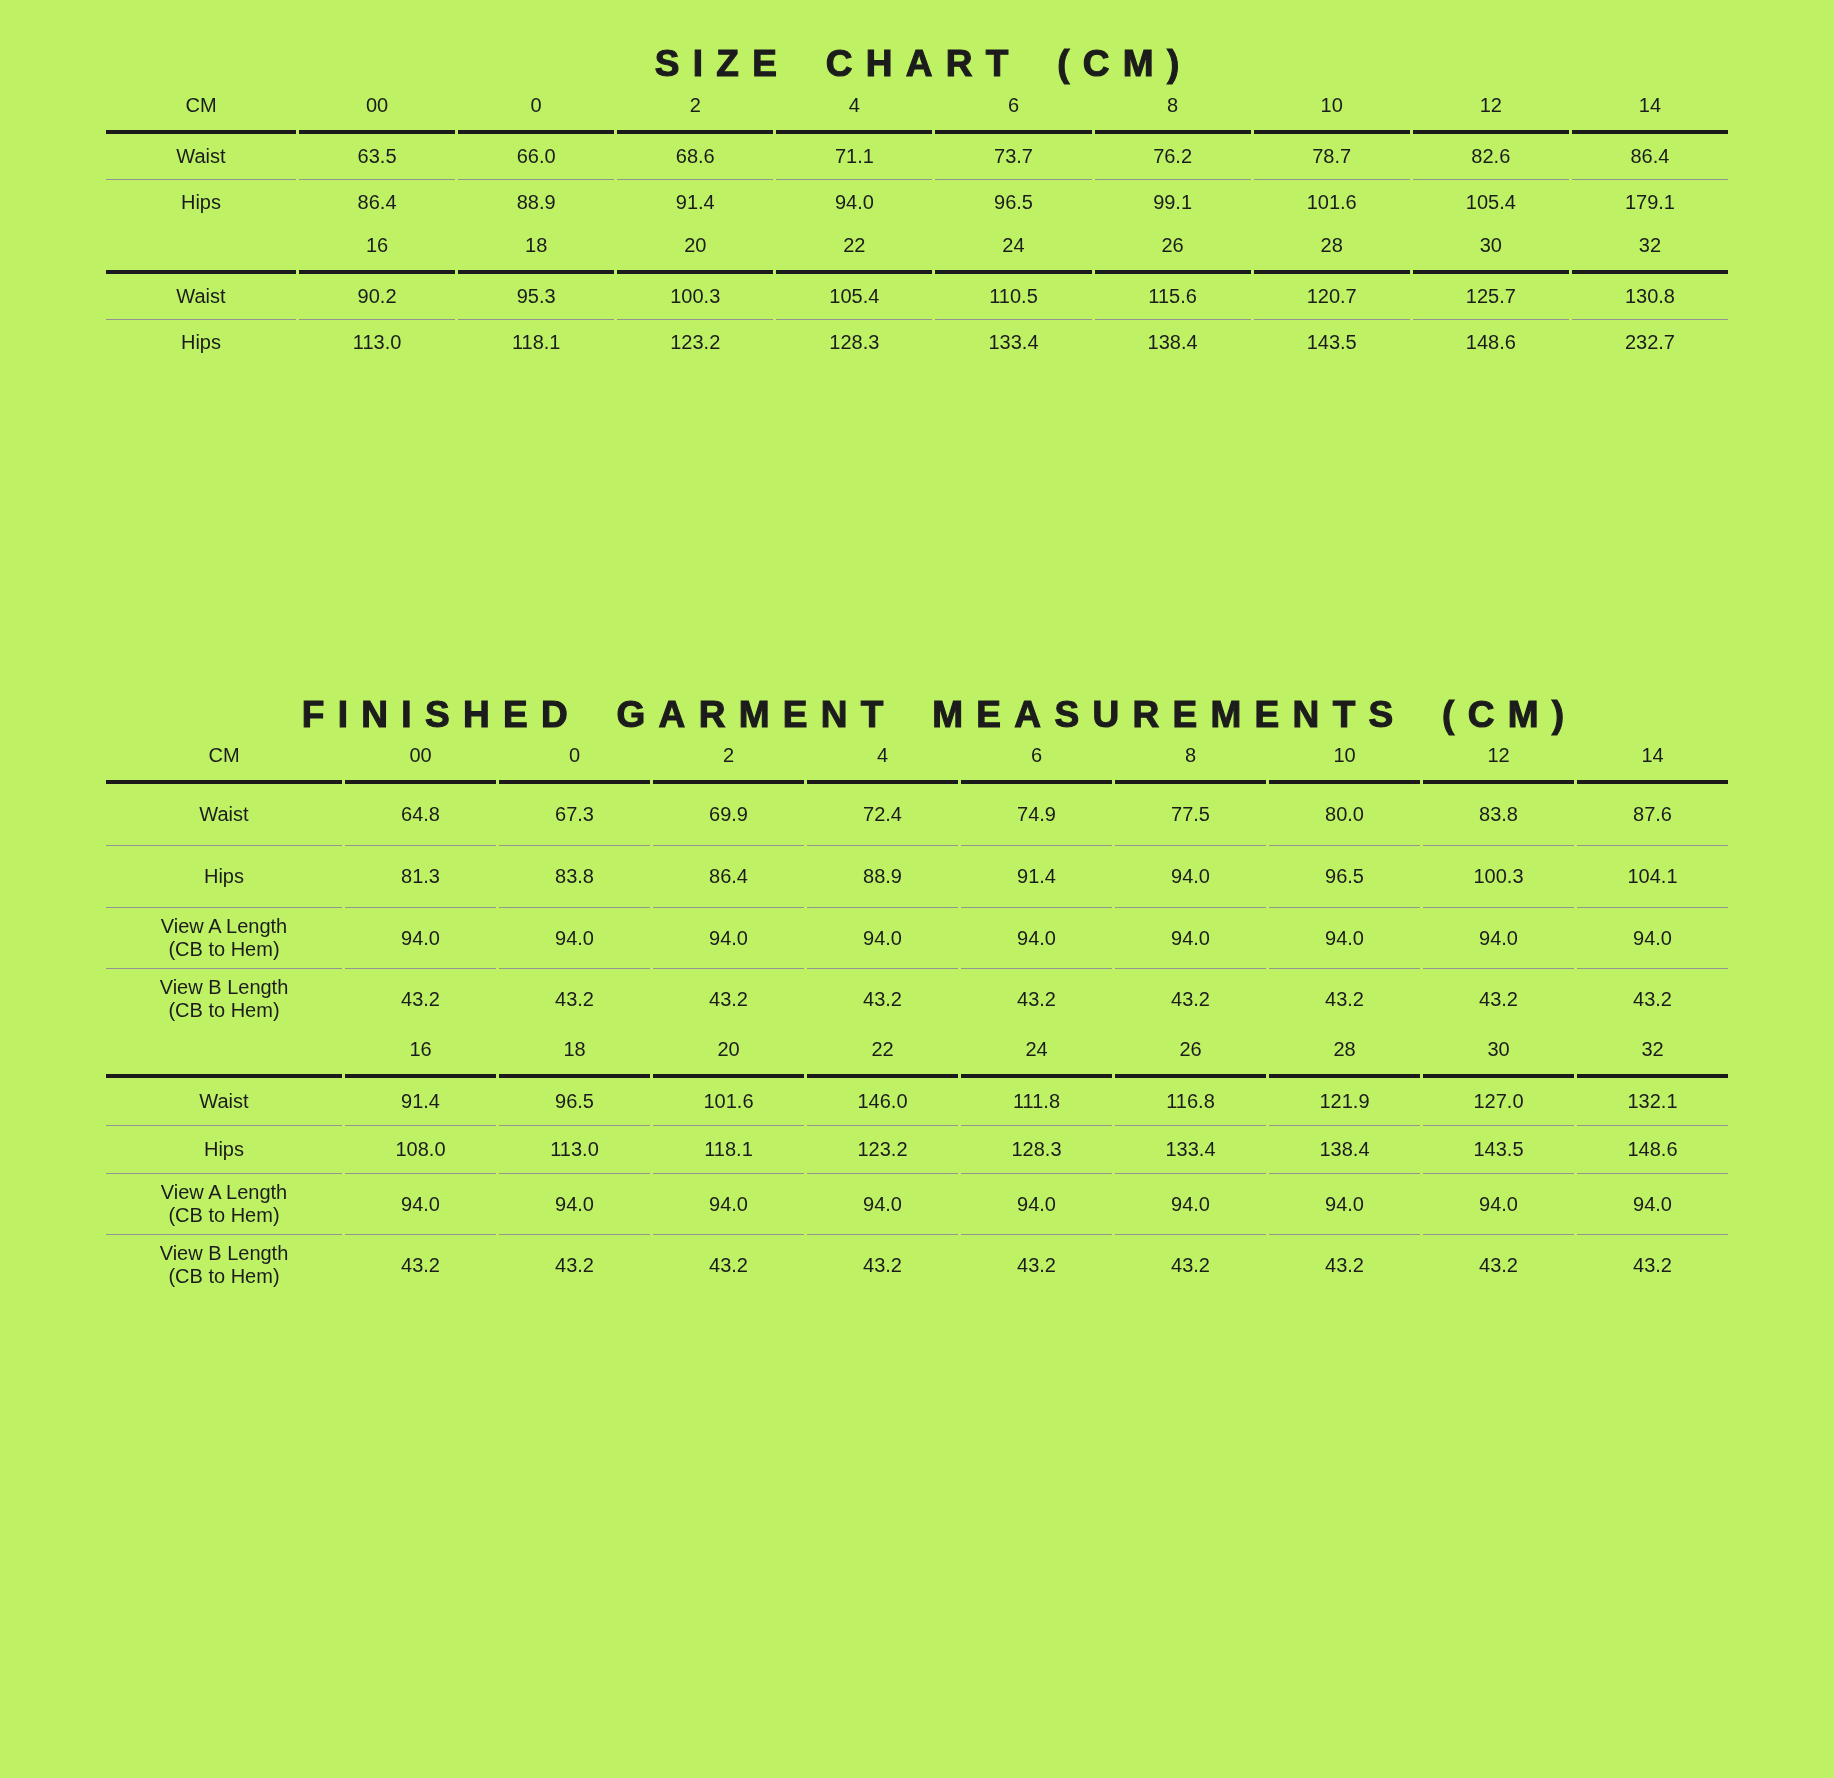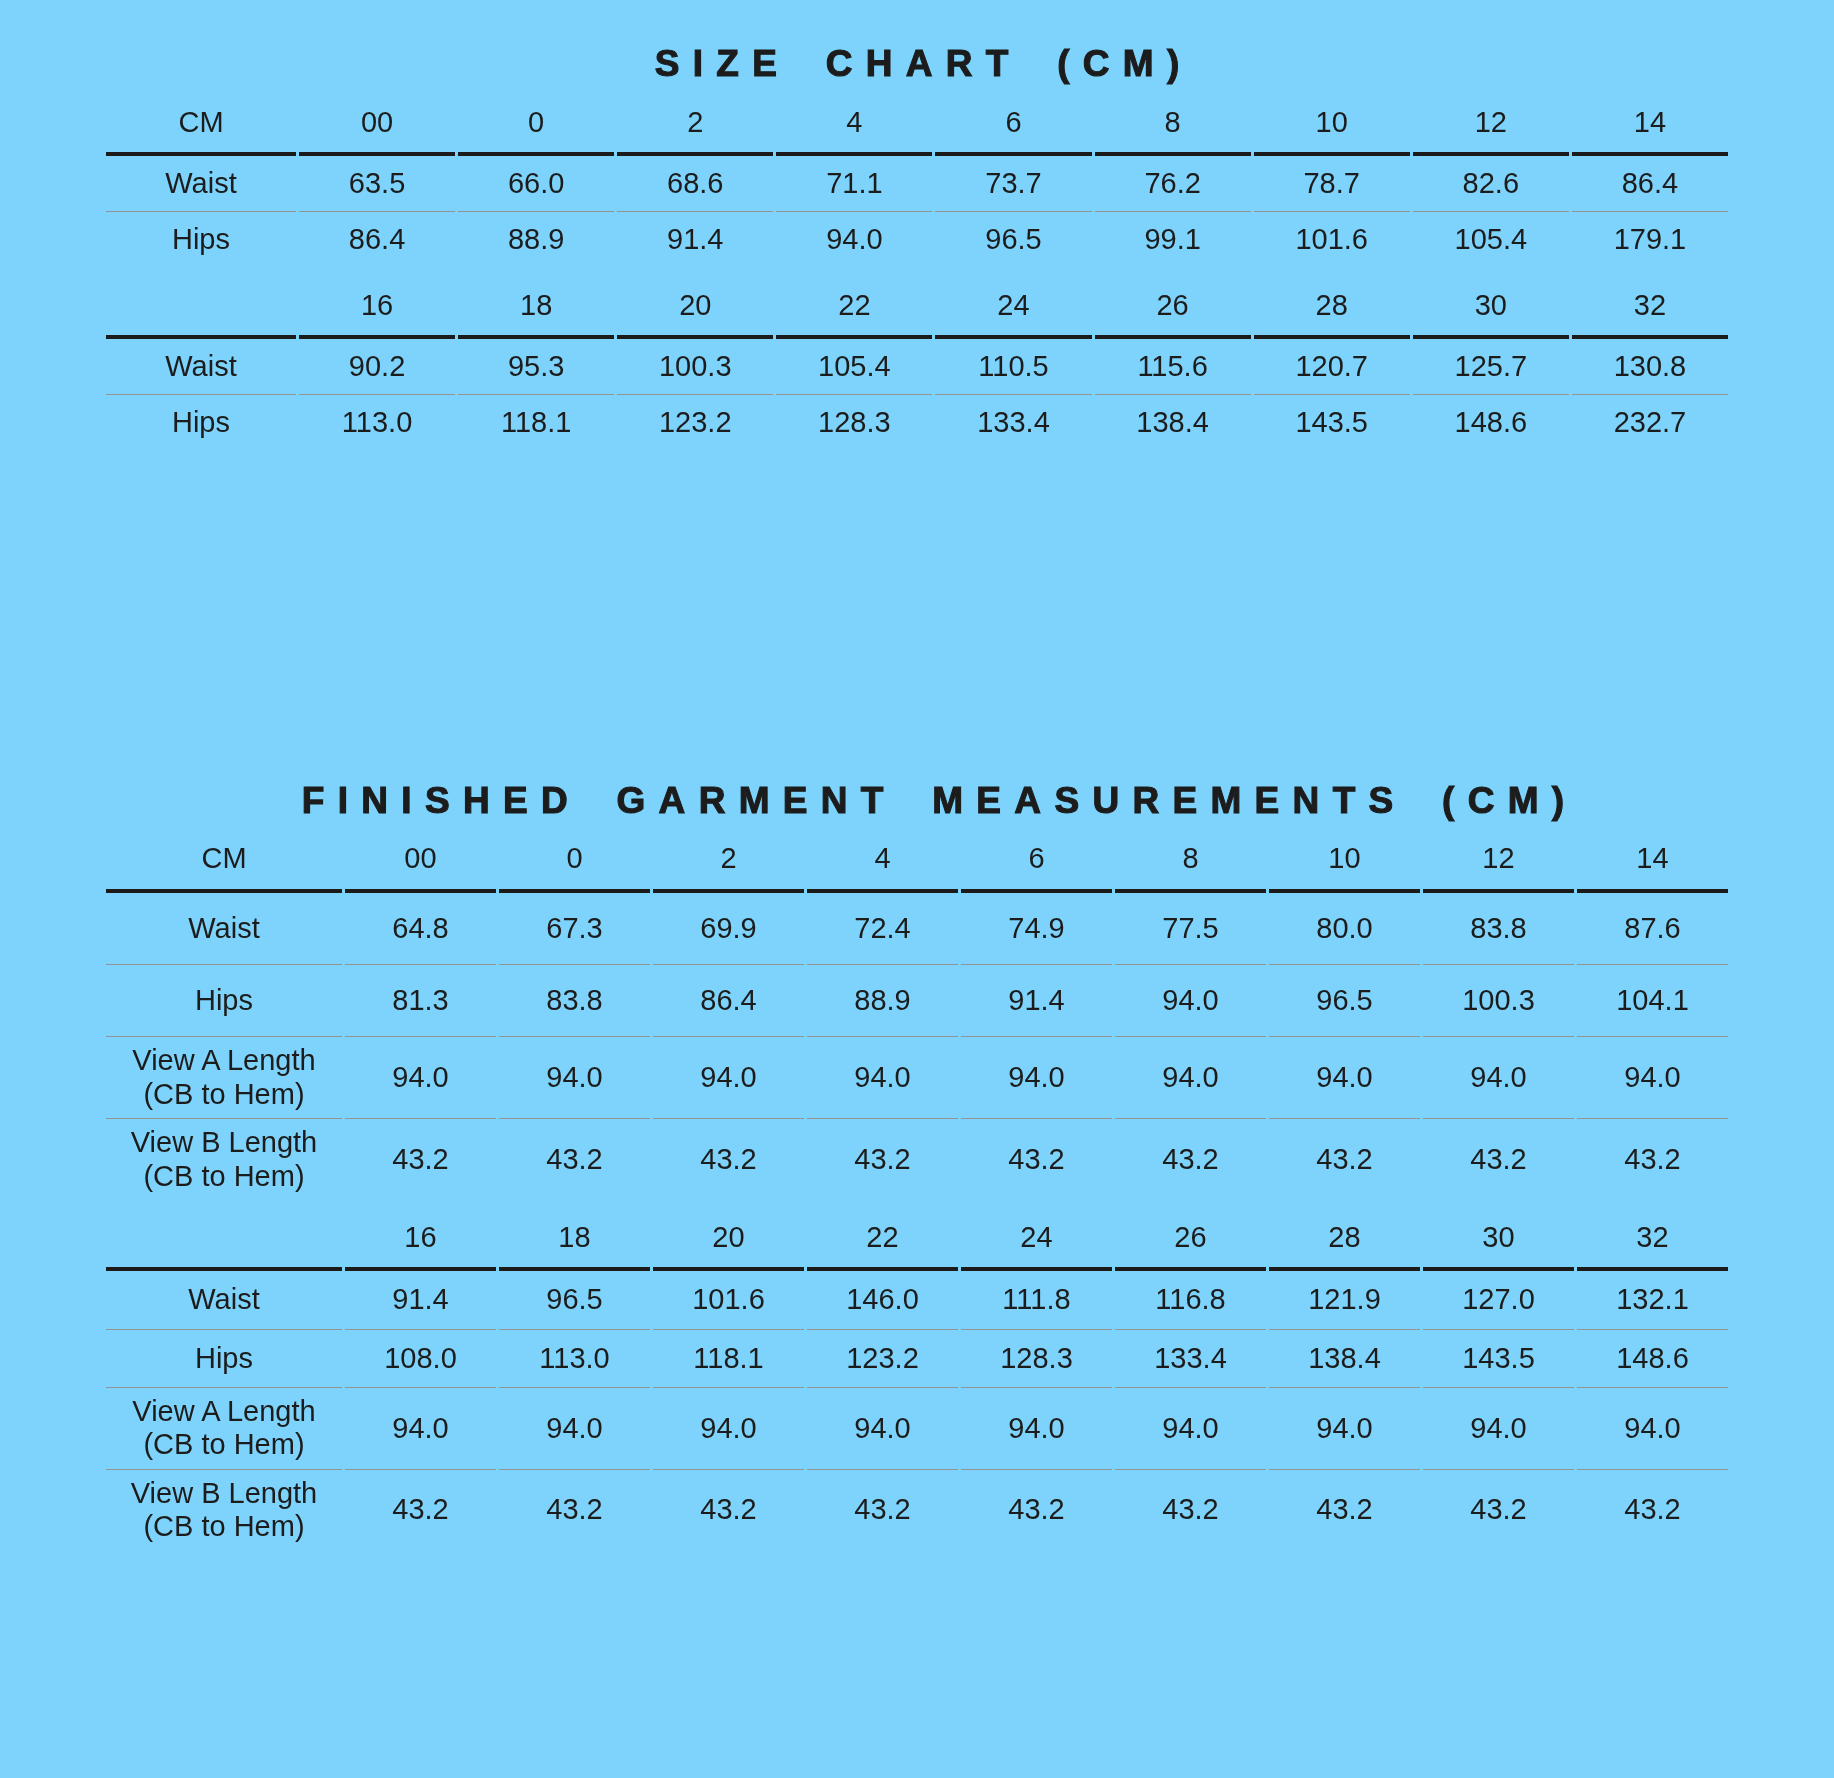--- a/index.html
+++ b/index.html
@@ -3,45 +3,45 @@
 <meta charset="utf-8">
 <style>
   html, body { margin: 0; padding: 0; background: #ffffff; }
   .page {
     position: relative;
     width: 1834px;
     height: 1778px;
     box-sizing: border-box;
     padding-top: 44px;
     overflow: hidden;
-    background: #7dd3fc;
+    background: #bef264;
     color: #1c1c1c;
     font-family: "Liberation Sans", sans-serif;
   }
   h1.doc-title {
     margin: 0;
     text-align: center;
     font-size: 37px;
     line-height: 1.1;
     font-weight: 700;
     letter-spacing: 0.36em;
     word-spacing: 0.32em;
     text-indent: 0.36em;
     -webkit-text-stroke: 1.1px currentColor;
     white-space: nowrap;
   }
   h1.title-finished { margin-top: 330px; margin-left: 32px; }
 
   table.sizes {
     width: 1628px;
-    margin: 15px auto;
+    margin: 3px auto;
     border-collapse: separate;
     border-spacing: 3px 0;
     table-layout: fixed;
-    font-size: 29px;
+    font-size: 20px;
     line-height: 1.15;
     color: #1c1c1c;
   }
   table.sizes th, table.sizes td {
     font-weight: 400;
     text-align: center;
     vertical-align: middle;
     padding: 0;
   }
   table.sizes thead th {

